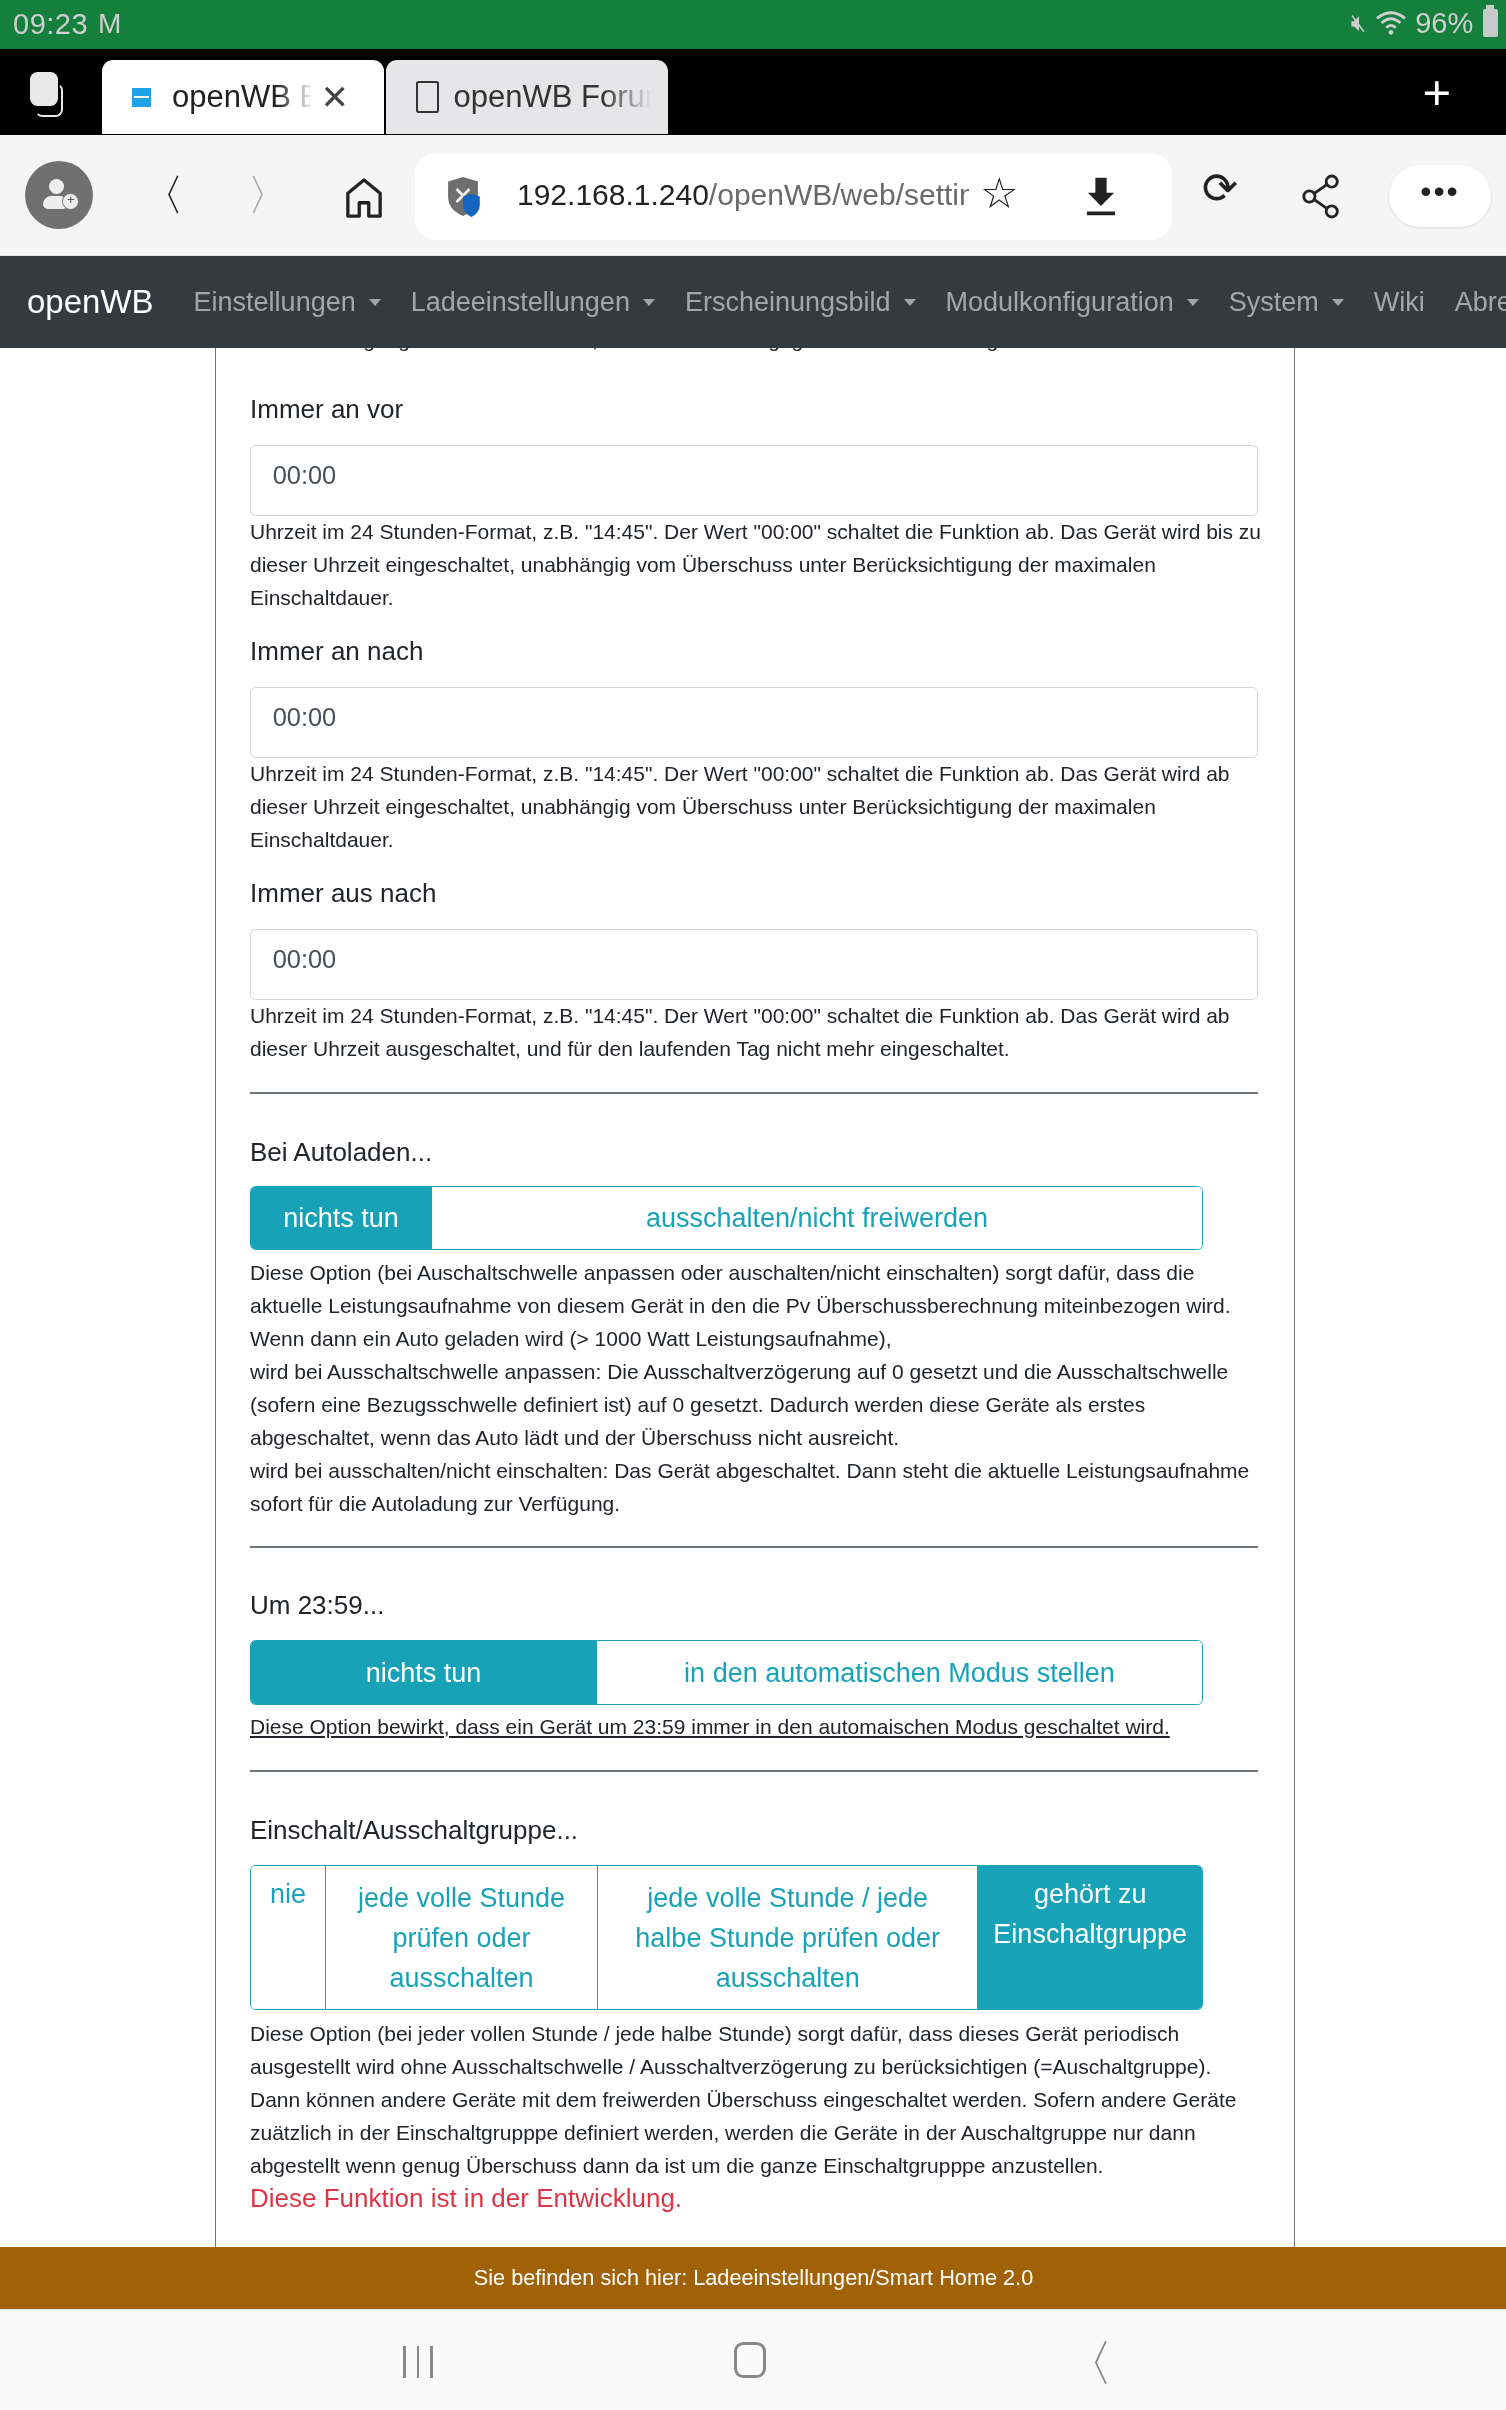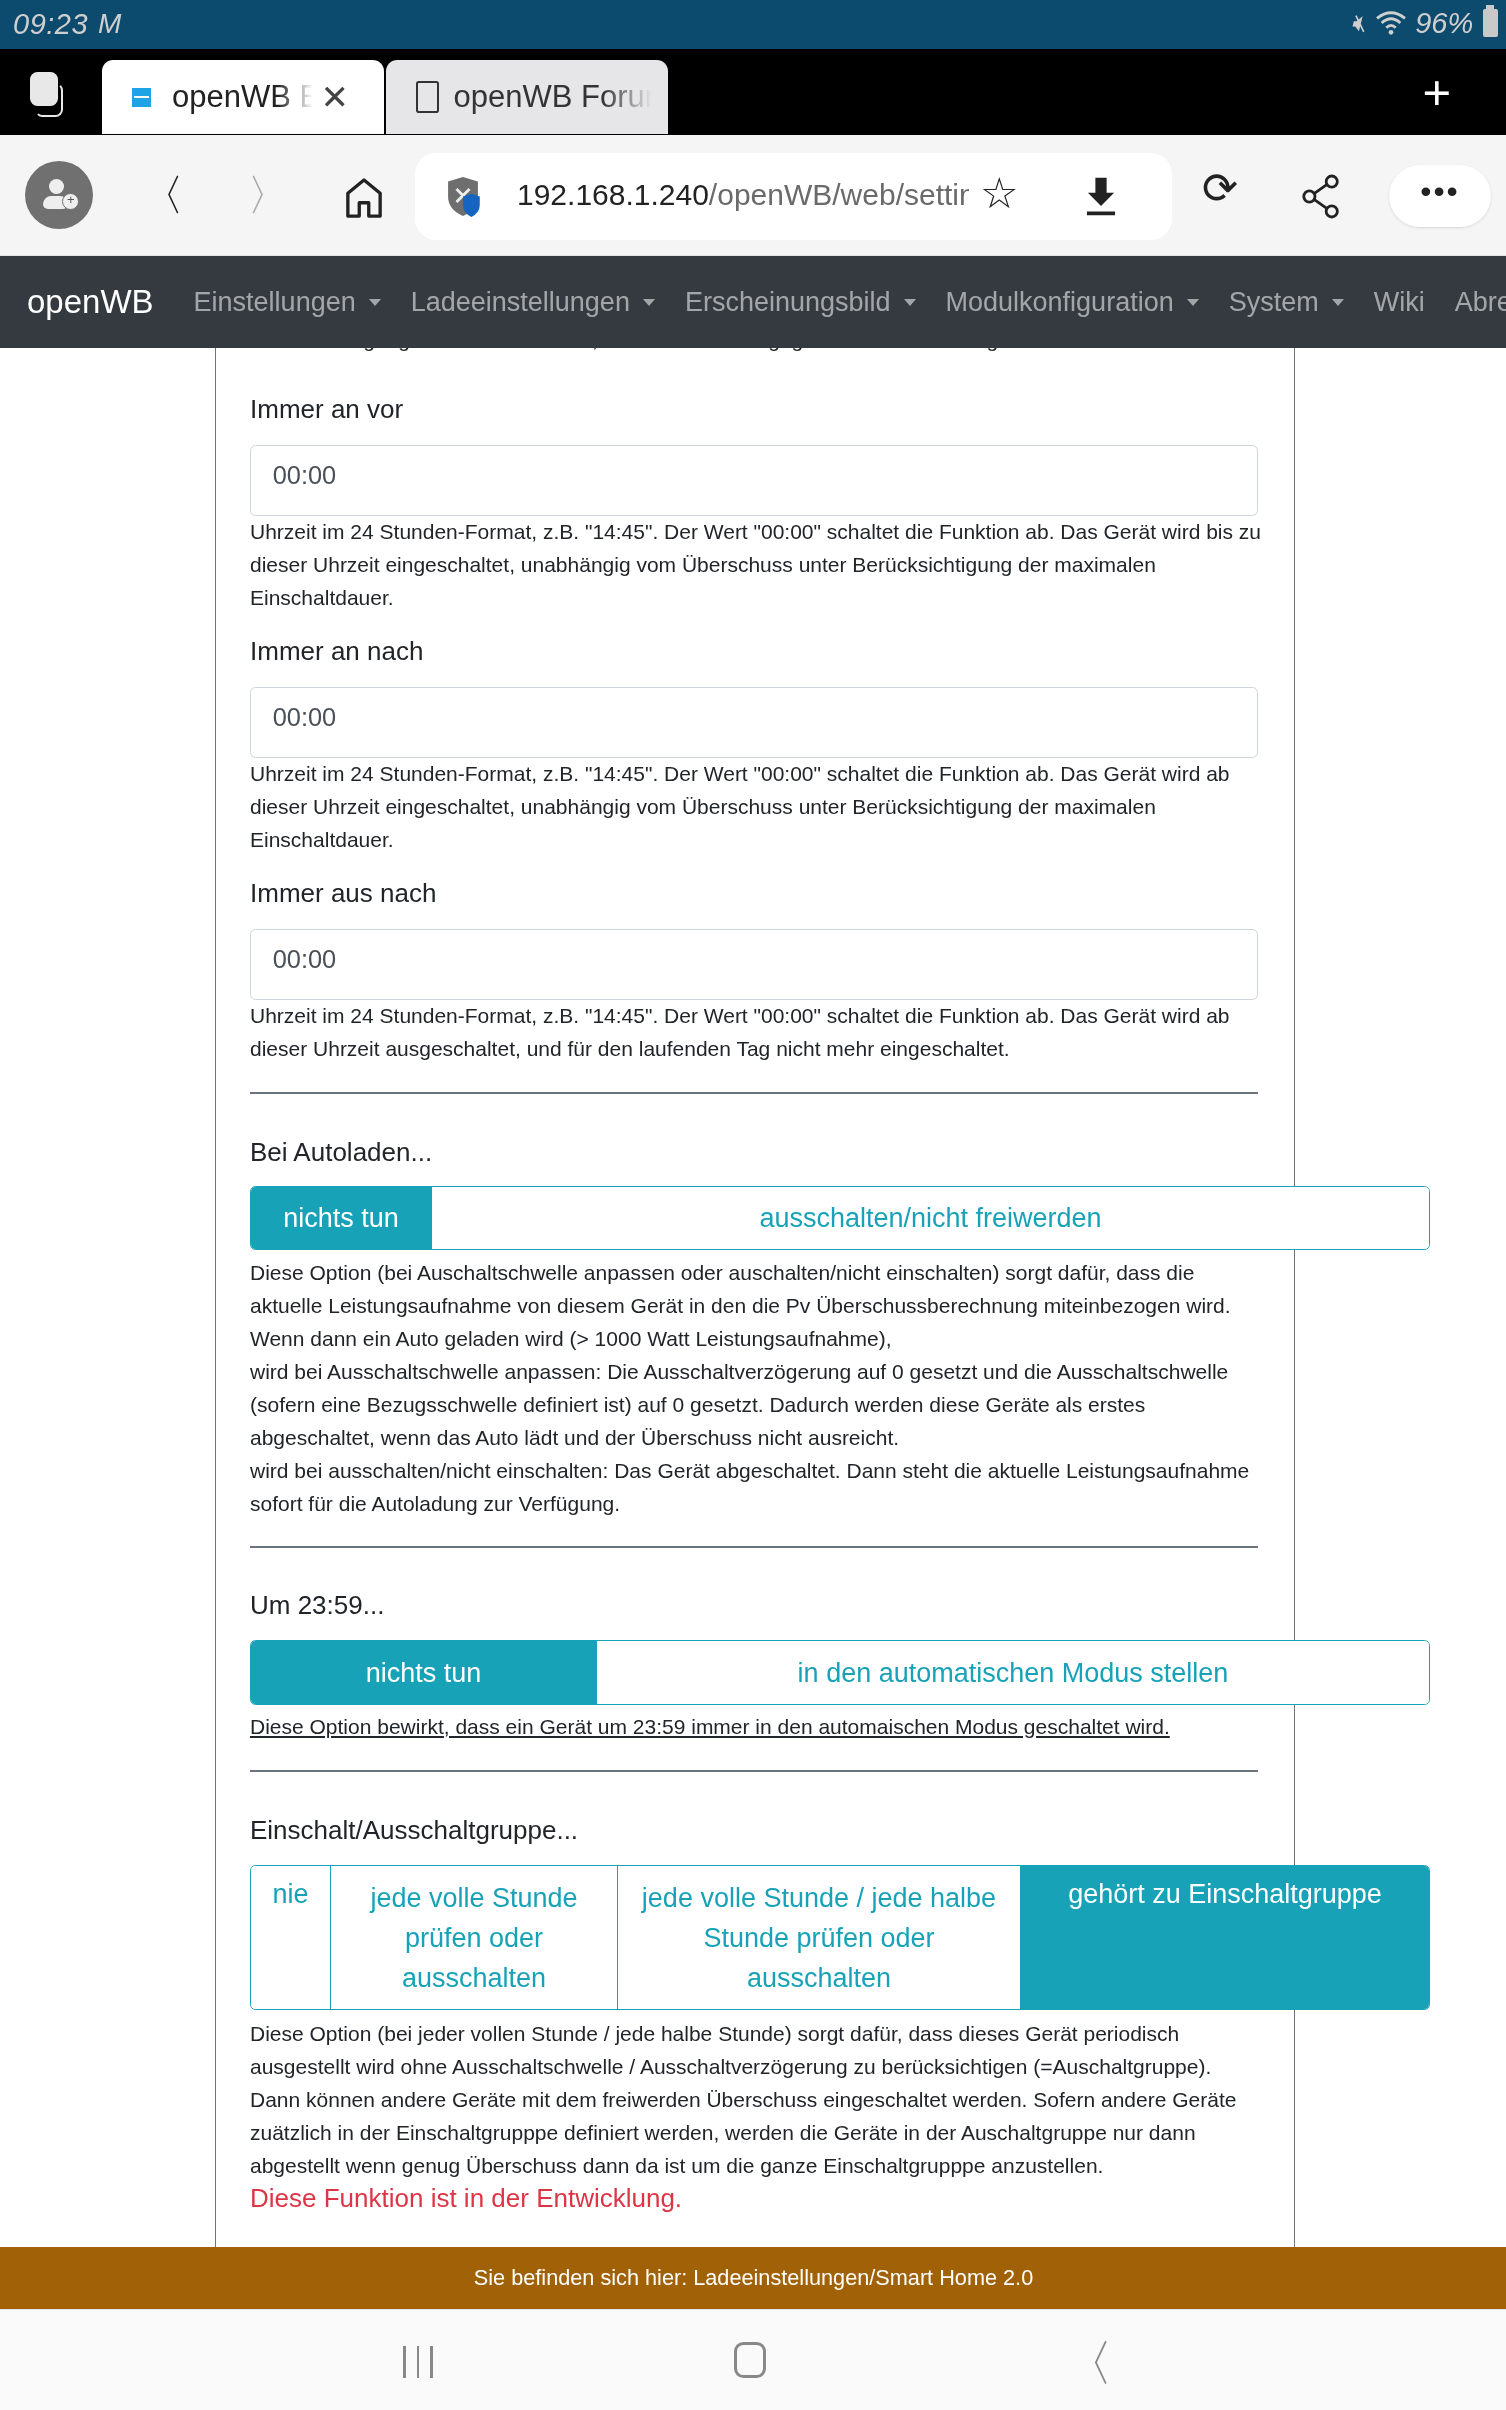--- a/index.html
+++ b/index.html
@@ -1,20 +1,20 @@
 <!DOCTYPE html>
 <html style="font-size:15px"><head>
 <meta charset="utf-8">
 <style>
   * { box-sizing: border-box; margin: 0; padding: 0; }
   html, body { width: 1507px; height: 2411px; overflow: hidden; background: #ffffff; }
   body { position: relative; font-family: "Liberation Sans", "DejaVu Sans", sans-serif; color: #212529; }
 
   
-  .statusbar { position: absolute; left: 0; top: 0; width: 1507px; height: 49px; background: #0c4a6e; color: #cfcfcf; font-style: italic; }
+  .statusbar { position: absolute; left: 0; top: 0; width: 1507px; height: 49px; background: #15803d; color: #cfcfcf; }
   .statusbar .time { position: absolute; left: 13px; top: 7.5px; font-size: 29px; letter-spacing: 0.5px; }
   .statusbar .mail { position: absolute; left: 98px; top: 7.5px; font-size: 28px; }
   .statusbar .right { position: absolute; right: 9.4px; top: 6.6px; display: flex; align-items: center; gap: 7.5px; font-size: 29px; }
   .battery { width: 15px; height: 28px; border-radius: 1.9px; background: #c9c9c9; position: relative; margin-left: 1.9px; }
   .battery::before { content: ""; position: absolute; left: 3.8px; top: -3.8px; width: 7.5px; height: 3.8px; background: #c9c9c9; }
 
   
   .tabstrip { position: absolute; left: 0; top: 49px; width: 1507px; height: 86px; background: #000; }
   .tab-switch { position: absolute; left: 26px; top: 22.6px; width: 47px; height: 47px; }
   .tab-switch .b1 { position: absolute; left: 3.8px; top: 0; width: 28px; height: 34px; background: #e8e8e8; border-radius: 7.5px; }
@@ -57,21 +57,21 @@
   .caret { display: inline-block; width: 0; height: 0; border-left: 6.6px solid transparent; border-right: 6.6px solid transparent; border-top: 7.5px solid rgba(255,255,255,0.55); margin-left: 13px; }
 
   
   .card { position: absolute; left: 215px; top: 348px; width: 1080px; height: 1902px; border-left: 1.9px solid #6c757d; border-right: 1.9px solid #6c757d; background: #fff; }
   .clip-text { position: absolute; left: 250px; top: 328px; font-size: 21px; color: #212529; white-space: nowrap; }
   .label { position: absolute; left: 250px; font-size: 26px; color: #212529; }
   .input { position: absolute; left: 250px; width: 1008px; height: 71px; border: 1.9px solid #ced4da; border-radius: 5.6px; font-size: 25.4px; color: #495057; padding-left: 21.7px; line-height: 59px; background: #fff; }
   .help { position: absolute; left: 250px; width: 1012px; font-size: 21px; line-height: 33px; color: #212529; }
   .sep { position: absolute; left: 250px; width: 1008px; height: 1.9px; background: #6c757d; }
 
-  .btn-group { position: absolute; left: 250px; width: 1180px; border: 1.9px solid #17a2b8; border-radius: 5.6px; display: flex; overflow: hidden; }
+  .btn-group { position: absolute; left: 250px; width: 953px; border: 1.9px solid #17a2b8; border-radius: 5.6px; display: flex; overflow: hidden; }
   .btn-group .opt { color: #17a2b8; font-size: 27px; text-align: center; display: flex; align-items: center; justify-content: center; border-left: 1.9px solid #17a2b8; background: #fff; line-height: 40px; }
   .btn-group .opt:first-child { border-left: none; }
   .btn-group .opt.active { background: #17a2b8; color: #fff; }
   .warn { position: absolute; left: 250px; font-size: 26px; color: #dc3545; }
 
   
   .footer { position: absolute; left: 0; top: 2247px; width: 1507px; height: 62px; background: #a16207; color: #fff; font-size: 21.7px; text-align: center; line-height: 62px; }
   .sysnav { position: absolute; left: 0; top: 2309px; width: 1507px; height: 102px; background: #fafafa; border-top: 1.9px solid #e6e6e6; }
   .sysnav .recent { position: absolute; left: 403px; top: 36px; width: 30px; height: 32px; display: flex; justify-content: space-between; }
   .sysnav .recent span { width: 2.8px; height: 32px; background: #888; }

